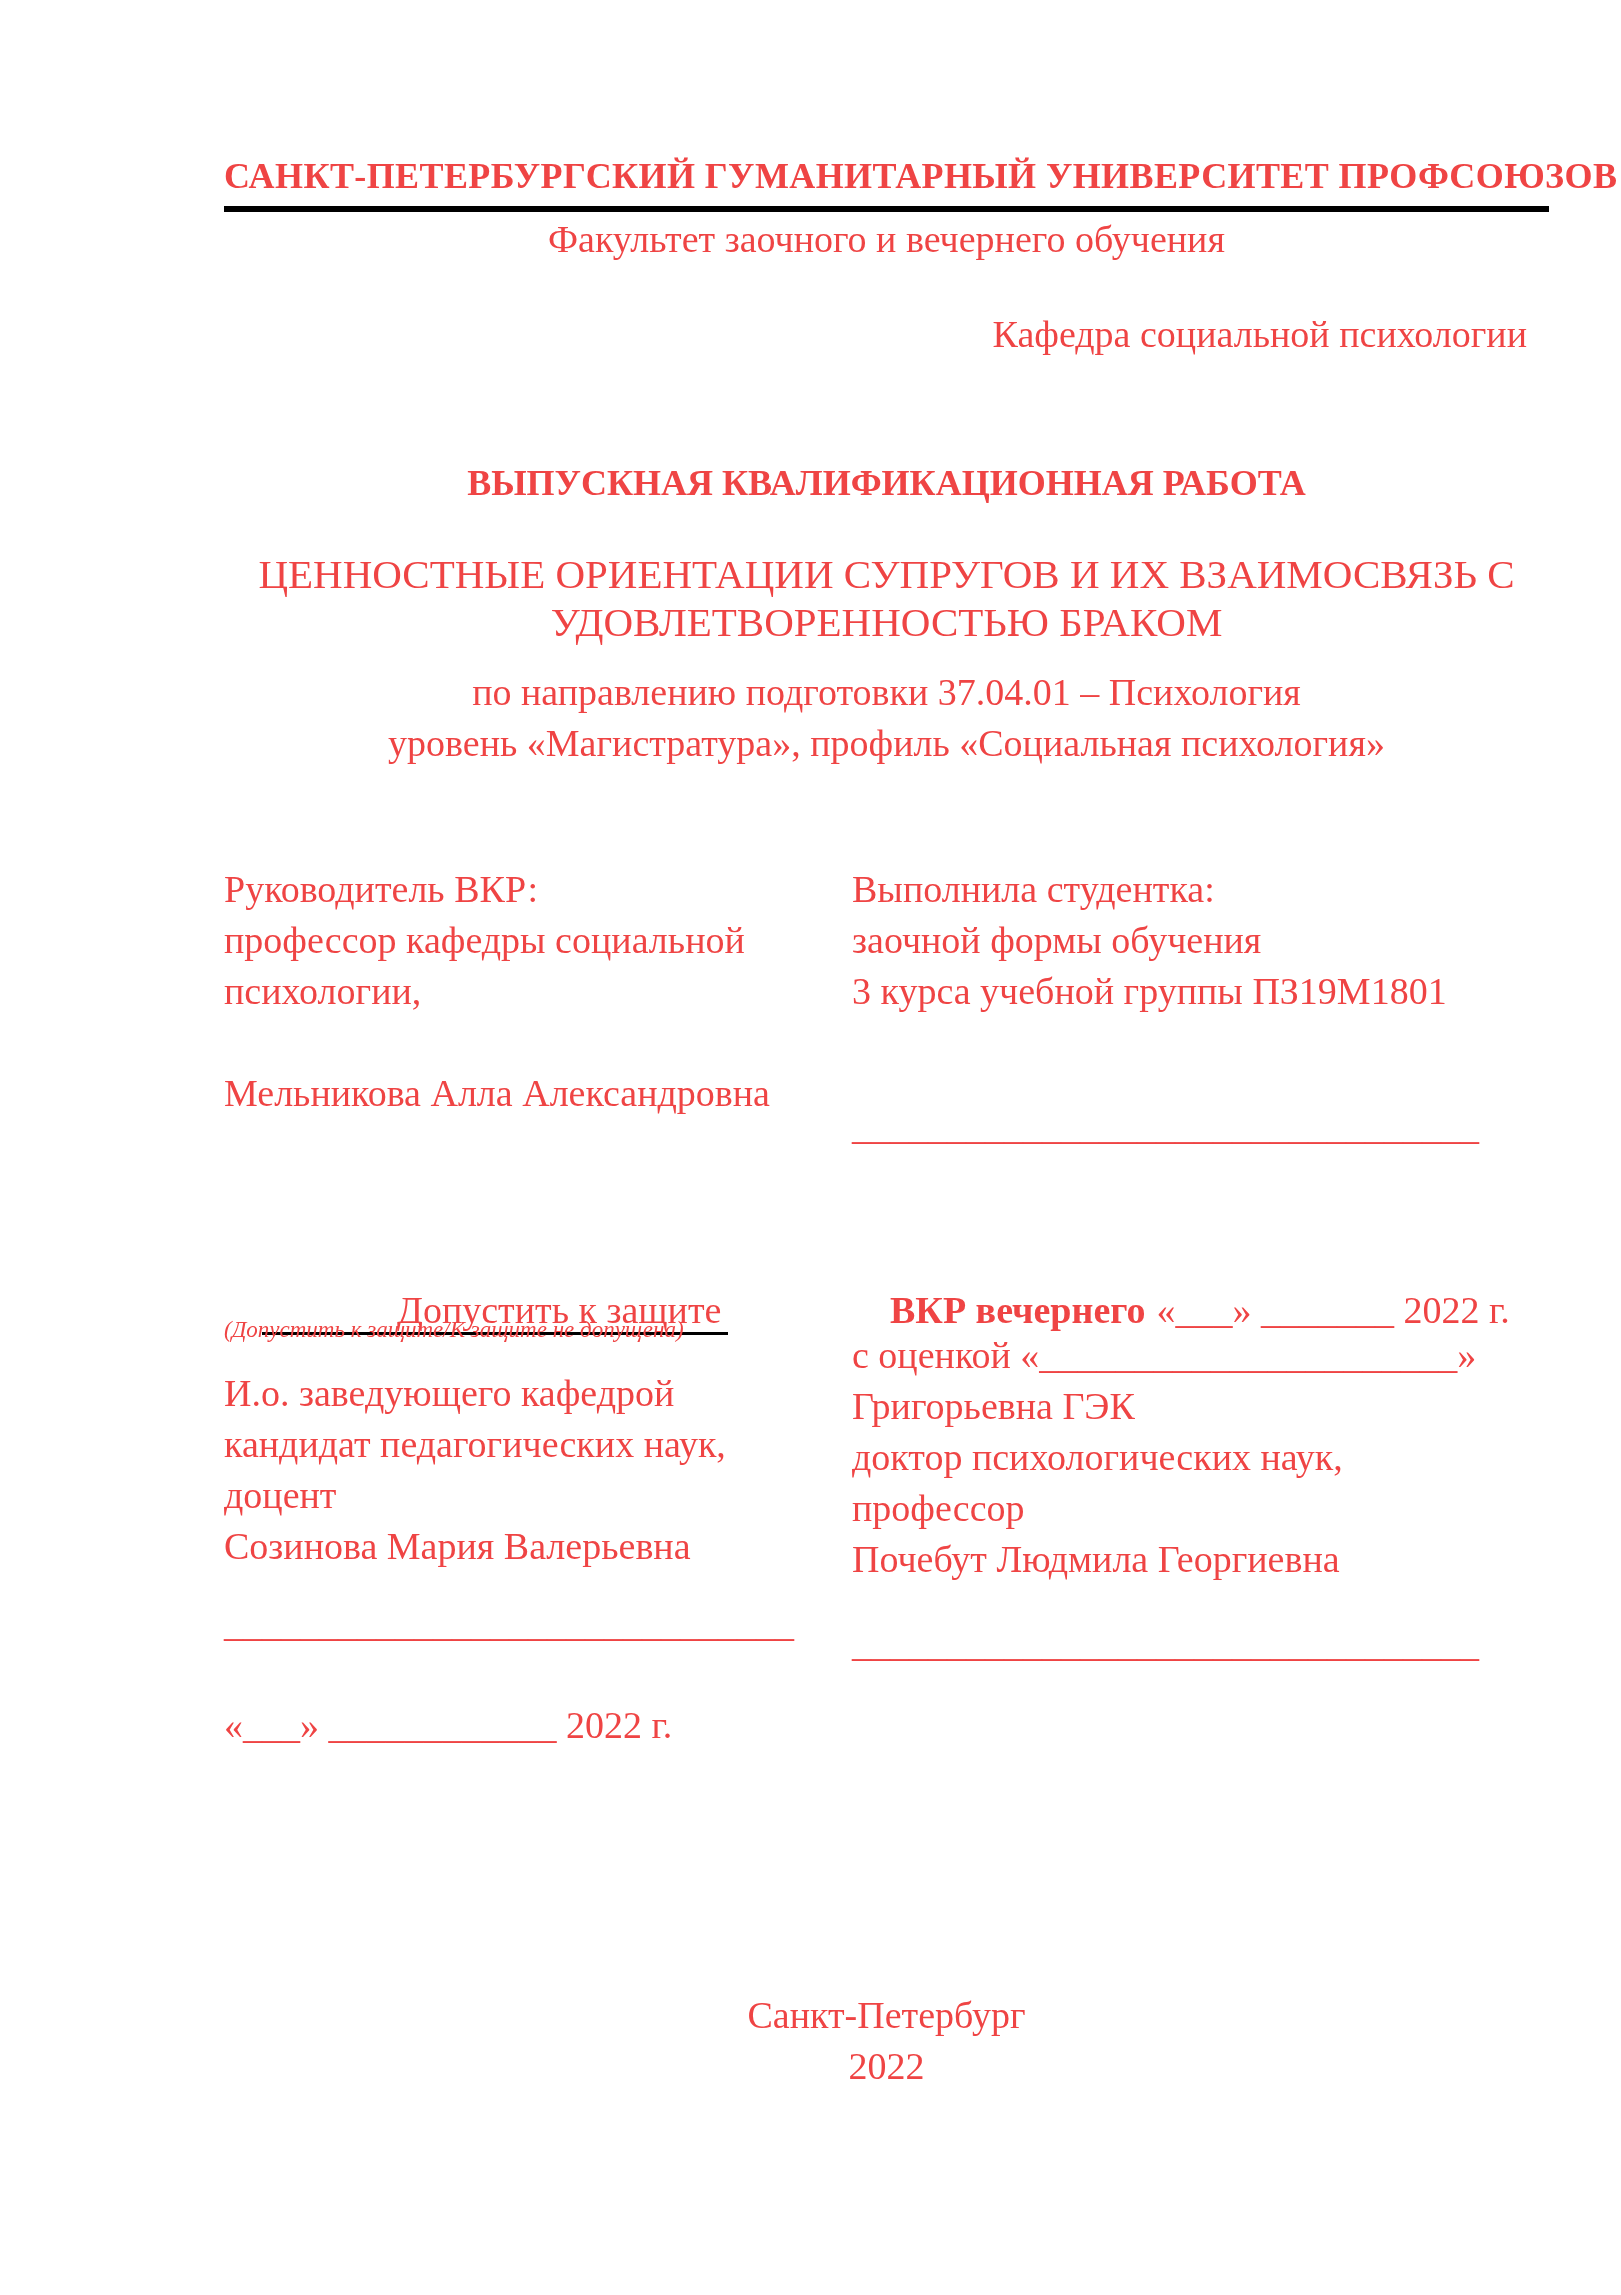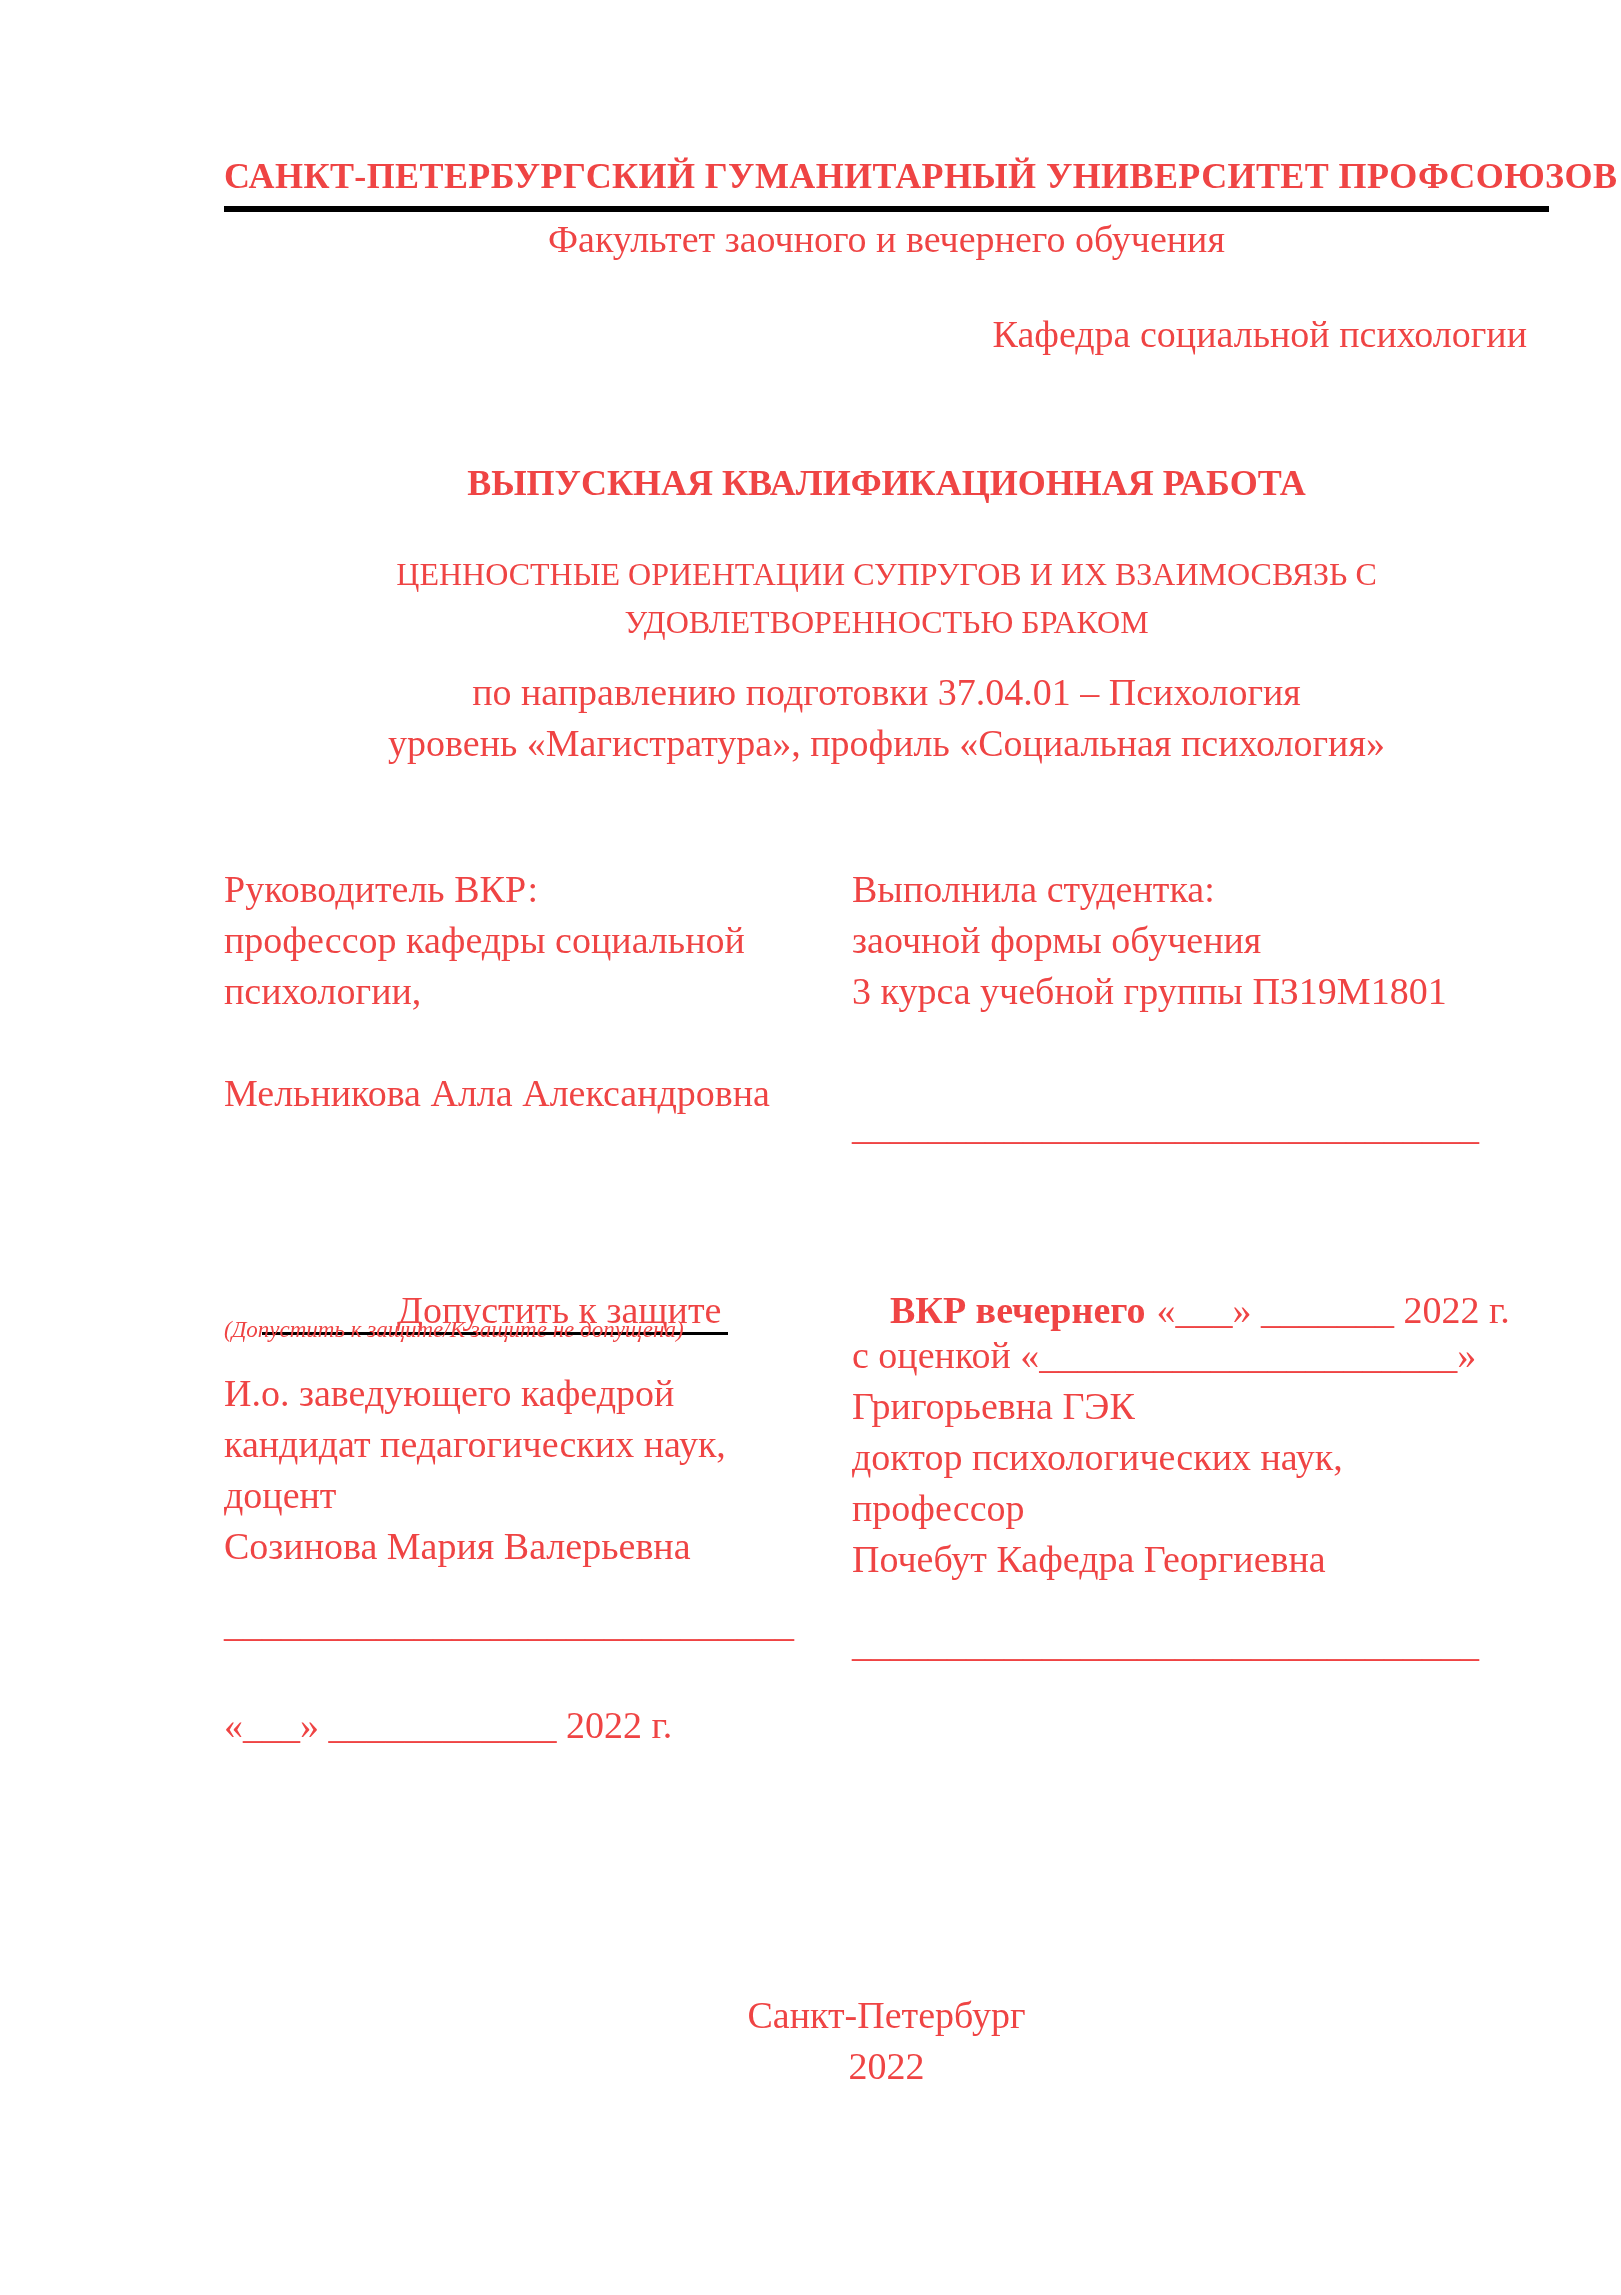--- a/index.html
+++ b/index.html
@@ -12,21 +12,21 @@
     overflow:hidden;
   }
   .l{position:absolute;font-size:38px;line-height:51px;white-space:pre;}
   .c{left:224px;width:1325px;text-align:center;}
   .r{left:224px;width:1325px;text-align:right;padding-right:0;box-sizing:border-box;}
   .lc{left:224px;}           
   .rc{left:852px;}          
   .b{font-weight:bold;}
   .univ{font-size:36px;letter-spacing:0.4px;}
   .worktype{font-size:36px;}
-  .subtitle{font-size:32px;line-height:49px;}
+  .subtitle{font-size:41px;line-height:49px;}
   .rule{position:absolute;left:224px;width:1325px;height:5.5px;background:#000;}
   .admit-underline{display:inline-block;border-bottom:3.1px solid #000;padding-left:135px;padding-right:6.3px;line-height:44px;}
   .note{font-size:23px;font-style:italic;line-height:36px;margin-top:15px;}
   .gap{margin-right:11px;}
 </style>
 </head>
 <body>
 
 <div class="page">
 
@@ -57,21 +57,21 @@
   <div class="l lc note" style="top:1297px;">(Допустить к защите/К защите не допущена)</div>
 
   <div class="l rc" style="top:1234px;">
     <span class="b gap">ВКР вечернего</span><span>«___» _______ 2022 г.</span>
   </div>
 
   <div class="l rc" style="top:1330px;">с оценкой «______________________»</div>
   <div class="l rc" style="top:1381px;">Григорьевна ГЭК</div>
   <div class="l rc" style="top:1432px;">доктор психологических наук,</div>
   <div class="l rc" style="top:1483px;">профессор</div>
-  <div class="l rc" style="top:1534px;">Почебут Кафедра Георгиевна</div>
+  <div class="l rc" style="top:1534px;">Почебут Людмила Георгиевна</div>
 
   <div class="l lc" style="top:1368px;">И.о. заведующего кафедрой</div>
   <div class="l lc" style="top:1419px;">кандидат педагогических наук,</div>
   <div class="l lc" style="top:1470px;">доцент</div>
   <div class="l lc" style="top:1521px;">Созинова Мария Валерьевна</div>
 
   <div class="l lc" style="top:1598px;">______________________________</div>
   <div class="l rc" style="top:1618px;">_________________________________</div>
 
   <div class="l lc" style="top:1700px;">«___» ____________ 2022 г.</div>

